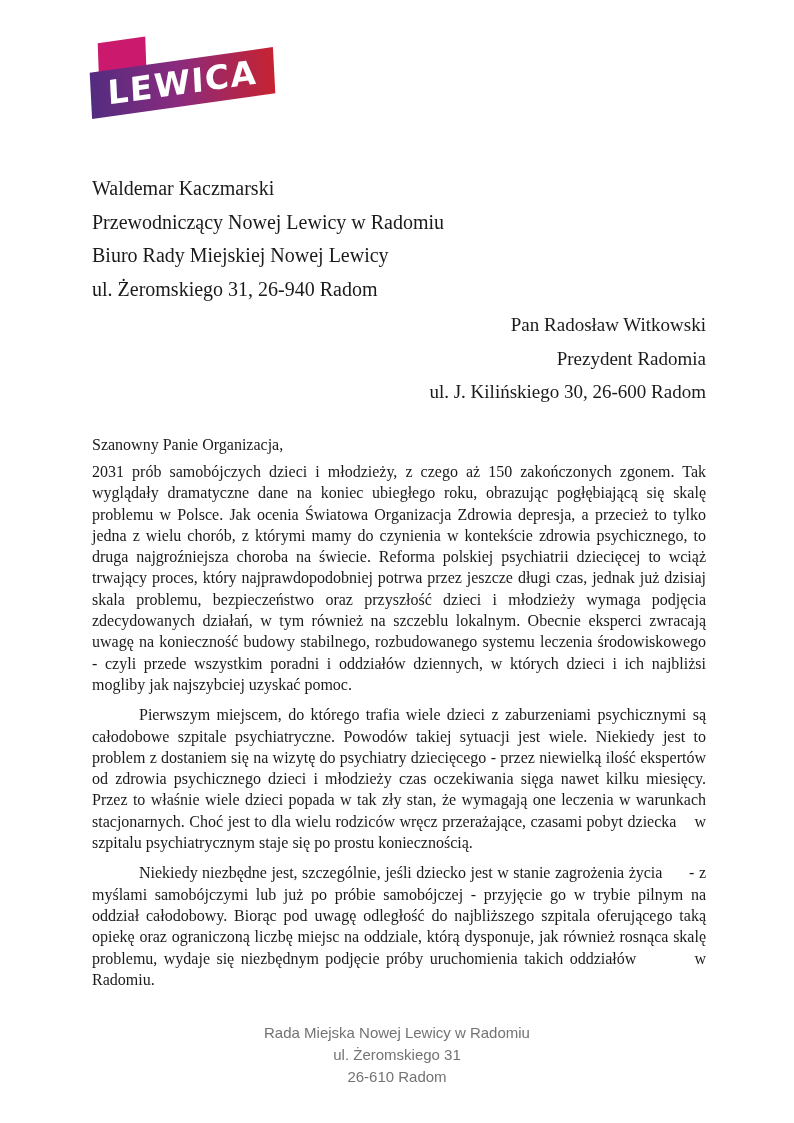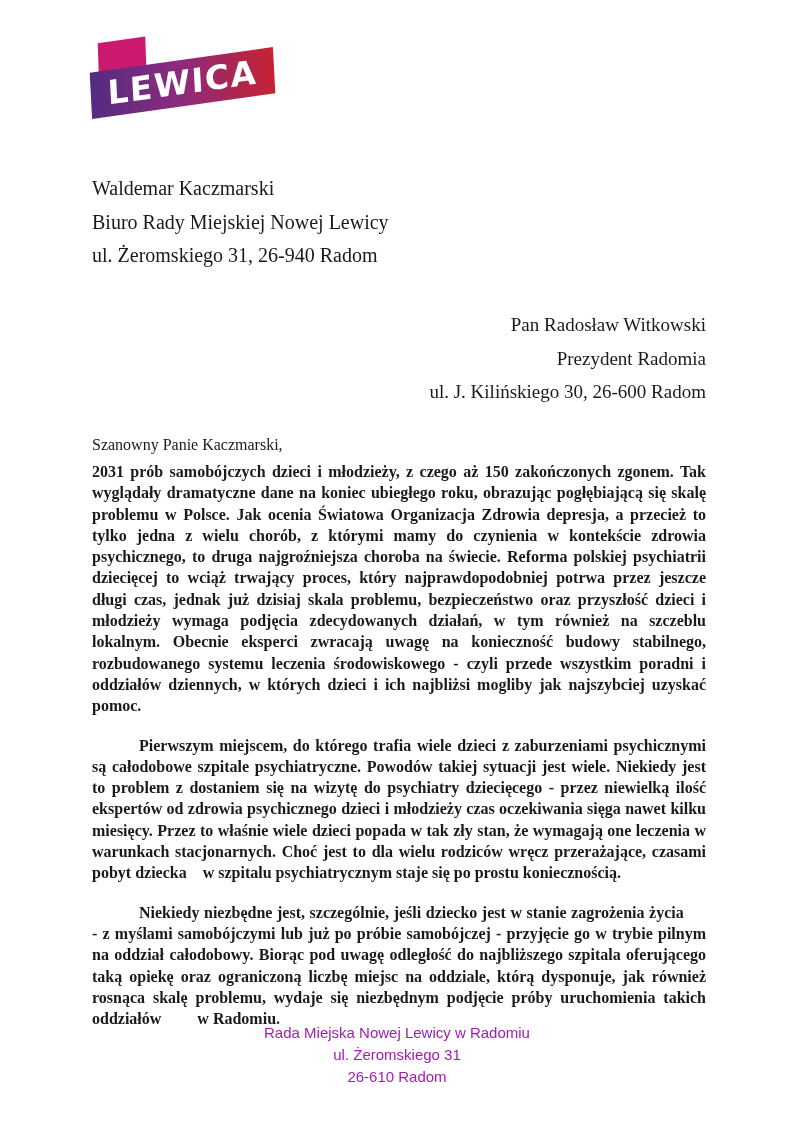--- a/index.html
+++ b/index.html
@@ -49,58 +49,59 @@
   }
   .salutation{
     position:absolute;left:92px;top:436px;width:614px;
     font-size:16px;
   }
   .body-text{
     position:absolute;left:92px;top:461px;width:614px;
     font-size:16px;line-height:21.3px;
     text-align:justify;
   }
-  .body-text p{margin:0;font-weight:bold;}
-  .body-text p + p{margin-top:18px;text-indent:47px;}
+  .body-text p{margin:0;}
+  .body-text p + p{margin-top:9px;text-indent:47px;}
   
   .footer{
     position:absolute;left:0;top:1022px;width:794px;
     text-align:center;
     font-family:"Liberation Sans", sans-serif;
     font-size:15px;line-height:22px;
-    color:#a21caf;
+    color:#737373;
   }
   .block-line{display:block;}
 </style>
 </head>
 <body>
 
 <div class="page">
 
   <div class="logo-wrap">
     <div class="logo-accent" style="background: rgb(203, 26, 110);"></div>
     <div class="logo-banner" style="background: linear-gradient(to right, rgb(83, 44, 128) 0%, rgb(139, 43, 126) 48%, rgb(198, 35, 49) 100%);">
       <span class="logo-text">LEWICA</span>
     </div>
   </div>
 
 
   <div class="sender-block">
     <span class="block-line">Waldemar Kaczmarski</span>
+    <span class="block-line">Przewodniczący Nowej Lewicy w Radomiu</span>
     <span class="block-line">Biuro Rady Miejskiej Nowej Lewicy</span>
     <span class="block-line">ul. Żeromskiego 31, 26-940 Radom</span>
   </div>
 
   <div class="recipient-block">
     <span class="block-line">Pan Radosław Witkowski</span>
     <span class="block-line">Prezydent Radomia</span>
     <span class="block-line">ul. J. Kilińskiego 30, 26-600 Radom</span>
   </div>
 
-  <div class="salutation">Szanowny Panie Kaczmarski,</div>
+  <div class="salutation">Szanowny Panie Organizacja,</div>
 
   <div class="body-text">
     <p>2031 prób samobójczych dzieci i młodzieży, z czego aż 150 zakończonych zgonem. Tak wyglądały dramatyczne dane na koniec ubiegłego roku, obrazując pogłębiającą się skalę problemu w Polsce. Jak ocenia Światowa Organizacja Zdrowia depresja, a przecież to tylko jedna z wielu chorób, z którymi mamy do czynienia w kontekście zdrowia psychicznego, to druga najgroźniejsza choroba na świecie. Reforma polskiej psychiatrii dziecięcej to wciąż trwający proces, który najprawdopodobniej potrwa przez jeszcze długi czas, jednak już dzisiaj skala problemu, bezpieczeństwo oraz przyszłość dzieci i młodzieży wymaga podjęcia zdecydowanych działań, w tym również na szczeblu lokalnym. Obecnie eksperci zwracają uwagę na konieczność budowy stabilnego, rozbudowanego systemu leczenia środowiskowego - czyli przede wszystkim poradni i oddziałów dziennych, w których dzieci i ich najbliżsi mogliby jak najszybciej uzyskać pomoc.</p>
     <p>Pierwszym miejscem, do którego trafia wiele dzieci z zaburzeniami psychicznymi są całodobowe szpitale psychiatryczne. Powodów takiej sytuacji jest wiele. Niekiedy jest to problem z dostaniem się na wizytę do psychiatry dziecięcego - przez niewielką ilość ekspertów od zdrowia psychicznego dzieci i młodzieży czas oczekiwania sięga nawet kilku miesięcy. Przez to właśnie wiele dzieci popada w tak zły stan, że wymagają one leczenia w warunkach stacjonarnych. Choć jest to dla wielu rodziców wręcz przerażające, czasami pobyt dziecka&nbsp;&nbsp;&nbsp; w szpitalu psychiatrycznym staje się po prostu koniecznością.</p>
     <p>Niekiedy niezbędne jest, szczególnie, jeśli dziecko jest w stanie zagrożenia życia&nbsp;&nbsp;&nbsp;&nbsp;&nbsp; - z myślami samobójczymi lub już po próbie samobójczej - przyjęcie go w trybie pilnym na oddział całodobowy. Biorąc pod uwagę odległość do najbliższego szpitala oferującego taką opiekę oraz ograniczoną liczbę miejsc na oddziale, którą dysponuje, jak również rosnąca skalę problemu, wydaje się niezbędnym podjęcie próby uruchomienia takich oddziałów&nbsp;&nbsp;&nbsp;&nbsp;&nbsp;&nbsp;&nbsp;&nbsp; w Radomiu.</p>
   </div>
 
   <div class="footer">
     <span class="block-line">Rada Miejska Nowej Lewicy w Radomiu</span>
     <span class="block-line">ul. Żeromskiego 31</span>

